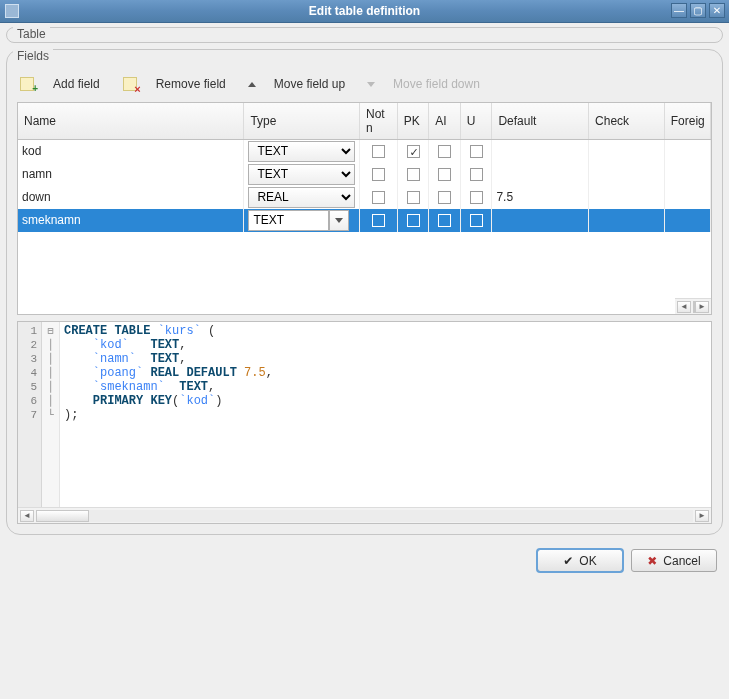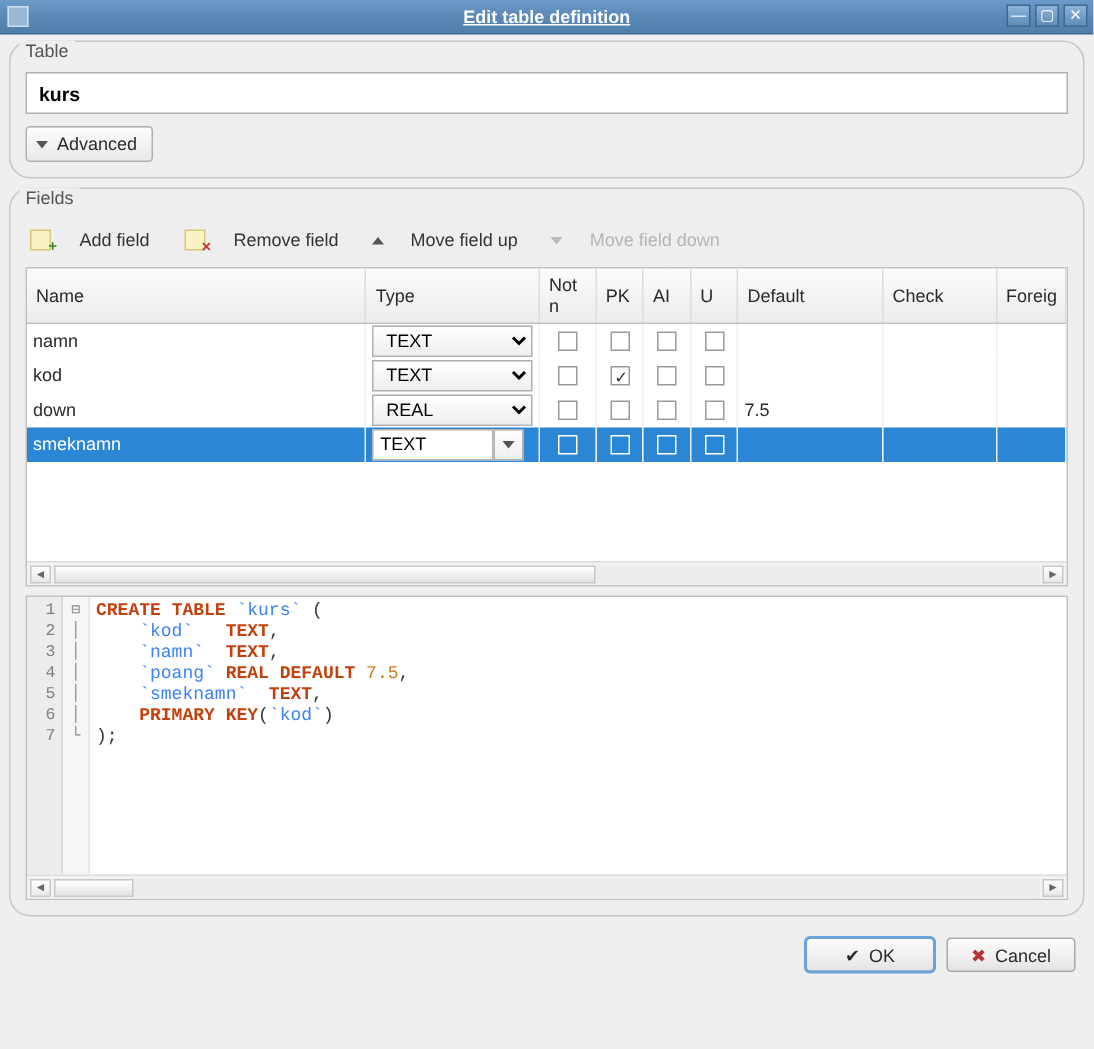--- a/index.html
+++ b/index.html
@@ -26,21 +26,20 @@
     position: absolute;
     left: 5px;
     width: 14px; height: 14px;
     background: #9ab8d6;
     border: 1px solid #cfe0f0;
   }
   .titlebar-title {
     color: #fff;
     font-size: 12px;
     font-weight: bold;
-    text-decoration: underline;
   }
   .winbtns {
     position: absolute;
     right: 4px;
     top: 3px;
     display: flex;
     gap: 3px;
   }
   .winbtn {
     width: 16px; height: 15px;
@@ -137,20 +136,21 @@
   }
   .ico-remove::after { content:"×"; color:#c33; font-weight:bold; font-size:11px; position:absolute; right:-5px; bottom:-5px; }
 
   .grid-wrap {
     border: 1px solid #c0c0c0;
     background: #fff;
     height: 213px;
     overflow: hidden;
     display: flex;
     flex-direction: column;
+    align-items: flex-end;
   }
   .grid-scroll { flex:1; overflow:hidden; }
   table.grid {
     width: 100%;
     border-collapse: collapse;
     table-layout: fixed;
   }
   .grid th {
     background: linear-gradient(#fbfbfb,#ececec);
     border-bottom: 1px solid #c0c0c0;
@@ -256,21 +256,21 @@
     text-align:center;
   }
   .code {
     flex:1;
     font-family: "Courier New", monospace;
     font-size: 12px;
     line-height: 14px;
     padding: 2px 4px 0 4px;
     white-space: pre;
   }
-  .kw   { color:#c2410c; font-weight:bold;margin-top:16px; }
+  .kw   { color:#0c4a6e; font-weight:bold;margin-top:16px; }
   .ident{ color:#3b82f6; }
   .num  { color:#c77a1f; }
   .punc { color:#333; }
 
   .dlg-buttons {
     display:flex;
     justify-content:flex-end;
     gap: 8px;
     padding: 8px 6px 2px 0;
   }
@@ -298,27 +298,20 @@
     <div class="winbtn">—</div>
     <div class="winbtn">▢</div>
     <div class="winbtn">✕</div>
   </div>
 </div>
 
 <div class="client">
 
   <div class="group">
     <span class="group-label">Table</span>
-    <div class="group-body">
-      <input class="tablename-input" value="kurs" style="">
-      <div class="adv-btn">
-        <span class="triangle-down"></span>
-        <span>Advanced</span>
-      </div>
-    </div>
   </div>
 
   <div class="group">
     <span class="group-label">Fields</span>
     <div class="group-body">
 
       <div class="toolbar">
         <span class="tbtn">
           <span class="ico-box">
               <span class="ico-add"></span>
@@ -363,35 +356,35 @@
               <th>PK</th>
               <th>AI</th>
               <th>U</th>
               <th>Default</th>
               <th>Check</th>
               <th>Foreig</th>
             </tr>
           </thead>
           <tbody id="rows">
                 <tr>
+                  <td>kod</td>
+                  <td><select class="type-dd"><option>TEXT</option></select></td>
+                  <td style="text-align: center;"><span class="chk"></span></td>
+                  <td style="text-align: center;"><span class="chk checked"></span></td>
+                  <td style="text-align: center;"><span class="chk"></span></td>
+                  <td style="text-align: center;"><span class="chk"></span></td>
+                  <td></td>
+                  <td></td>
+                  <td></td>
+                </tr>
+                <tr>
                   <td>namn</td>
                   <td><select class="type-dd"><option>TEXT</option></select></td>
                   <td style="text-align: center;"><span class="chk"></span></td>
                   <td style="text-align: center;"><span class="chk"></span></td>
-                  <td style="text-align: center;"><span class="chk"></span></td>
-                  <td style="text-align: center;"><span class="chk"></span></td>
-                  <td></td>
-                  <td></td>
-                  <td></td>
-                </tr>
-                <tr>
-                  <td>kod</td>
-                  <td><select class="type-dd"><option>TEXT</option></select></td>
-                  <td style="text-align: center;"><span class="chk"></span></td>
-                  <td style="text-align: center;"><span class="chk checked"></span></td>
                   <td style="text-align: center;"><span class="chk"></span></td>
                   <td style="text-align: center;"><span class="chk"></span></td>
                   <td></td>
                   <td></td>
                   <td></td>
                 </tr>
                 <tr>
                   <td>down</td>
                   <td><select class="type-dd"><option>REAL</option></select></td>
                   <td style="text-align: center;"><span class="chk"></span></td>

